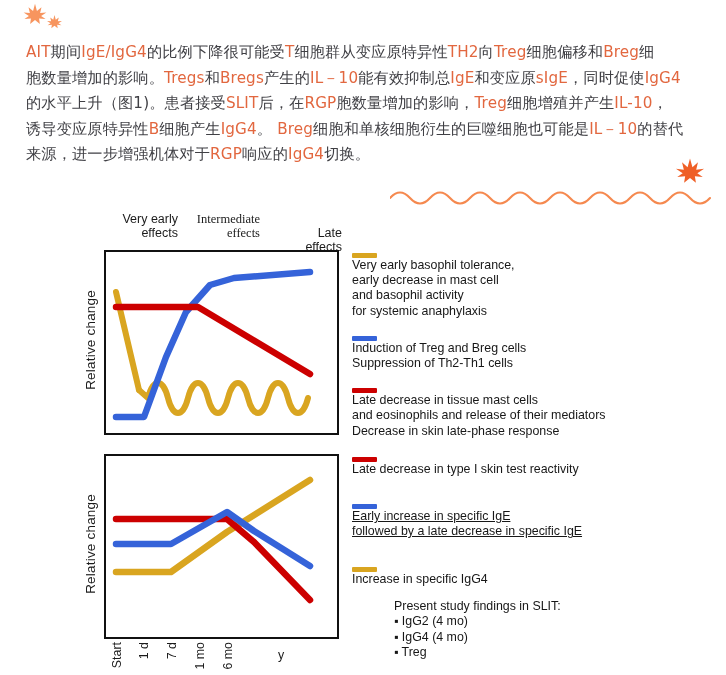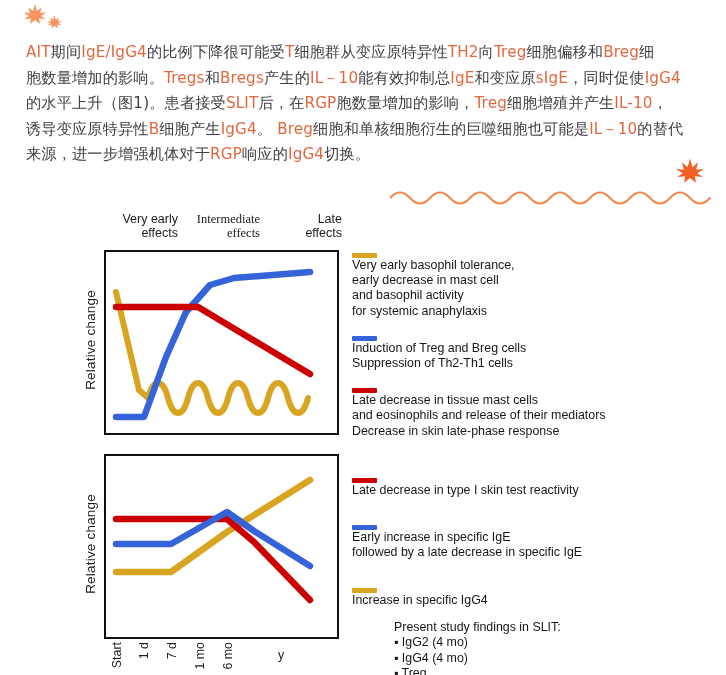--- a/index.html
+++ b/index.html
@@ -70,21 +70,21 @@
     top: 2px;
     width: 230px;
     height: 40px;
     font-size: 12.5px;
     color: #1b1b1b;
     line-height: 14px;
   }
   .phase-header { position: absolute; text-align: right; }
   #phase-very-early   { left: -4px;  top: 0;  width: 78px; }
   #phase-intermediate { left: 44px;  top: 0;  width: 112px; font-family: Liberation Serif, serif; }
-  #phase-late         { left: 176px; top: 0;  width: 62px; }
+  #phase-late         { left: 176px; top: 14px;  width: 62px; }
 
   .axis-ylabel {
     position: absolute;
     writing-mode: vertical-rl;
     transform: rotate(180deg);
     font-size: 13.5px;
     color: #1b1b1b;
     white-space: nowrap;
     letter-spacing: 0.2px;
   }
@@ -117,21 +117,21 @@
     margin-right: 17px;
     border-radius: 1px;
   }
   .legend-text { flex: 1 1 auto; white-space: pre-line; }
   .legend-note {
     margin-left: 42px;
     margin-top: -2px;
     white-space: pre-line;
     line-height: 15.4px;
   }
-  #legend-bottom .legend-row { margin-bottom: 22px; margin-top: 21px; }
+  #legend-bottom .legend-row { margin-bottom: 22px; }
   #legend-bottom .legend-row.tight { margin-bottom: 14px; }
 
   .xtick-labels {
     position: absolute;
     left: 104px;
     top: 625px;
     width: 235px;
     height: 48px;
   }
   .xtick-label {
@@ -274,21 +274,21 @@
       <div class="xtick-label" style="left:89px;">1 mo</div>
       <div class="xtick-label" style="left:117px;">6 mo</div>
       <div class="xtick-label upright" style="left:174px; top:6px;">y</div>
     </div>
 
     <div class="legend" id="legend-bottom" style="position:absolute; left:352px; top:10px; width:370px;">
       <div class="legend-row">
         <span class="legend-swatch" style="background:#CC0000"></span>
         <span class="legend-text">Late decrease in type I skin test reactivity</span>
       </div>
-      <div class="legend-row" style="margin-top:0;">
+      <div class="legend-row" style="margin-top:0;text-decoration:underline;">
         <span class="legend-swatch" style="background:#3563D9"></span>
         <span class="legend-text">Early increase in specific IgE
 followed by a late decrease in specific IgE</span>
       </div>
       <div class="legend-row tight" style="margin-top:0;">
         <span class="legend-swatch" style="background:#D9A520"></span>
         <span class="legend-text">Increase in specific IgG4</span>
       </div>
       <div class="legend-note">Present study findings in SLIT:
 ▪ IgG2 (4 mo)

